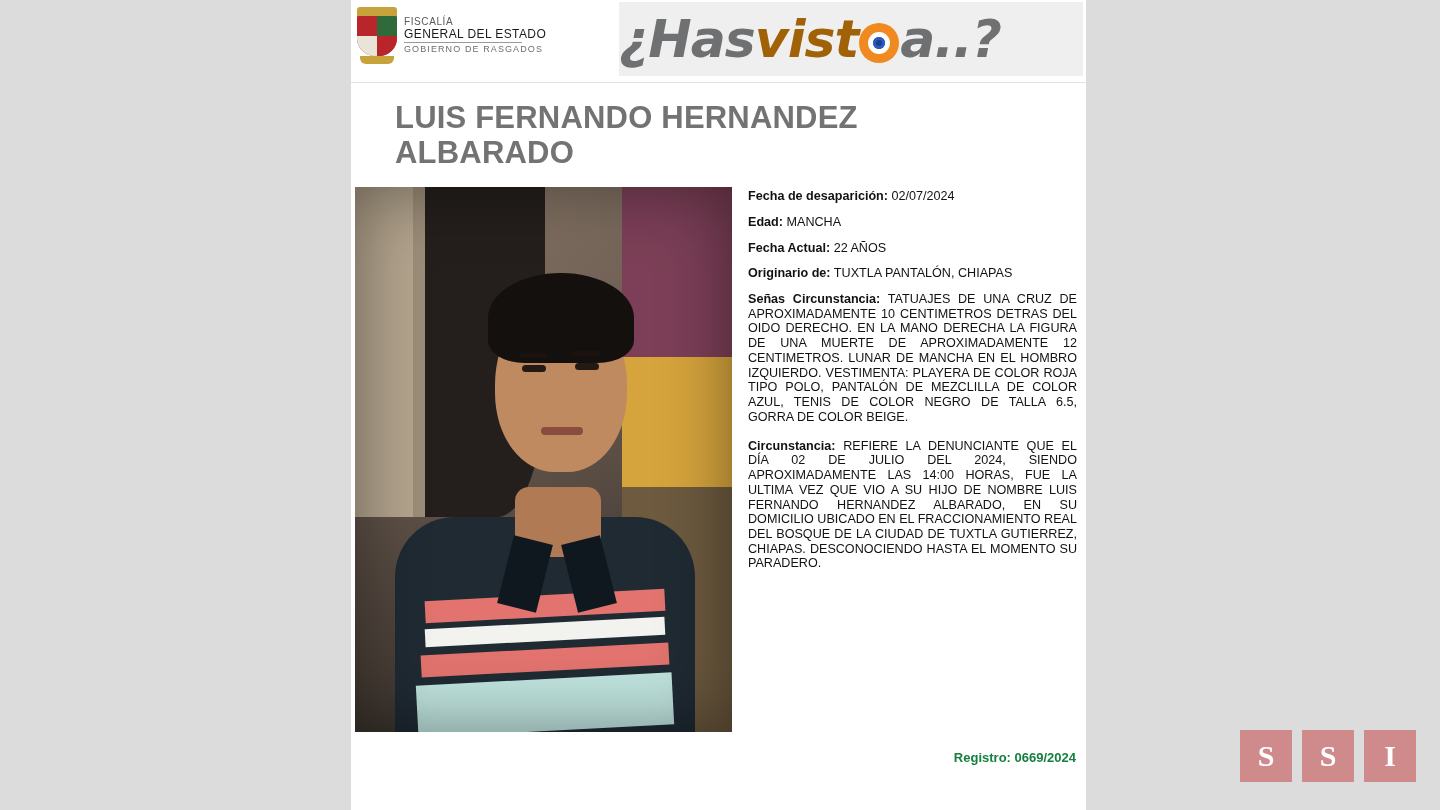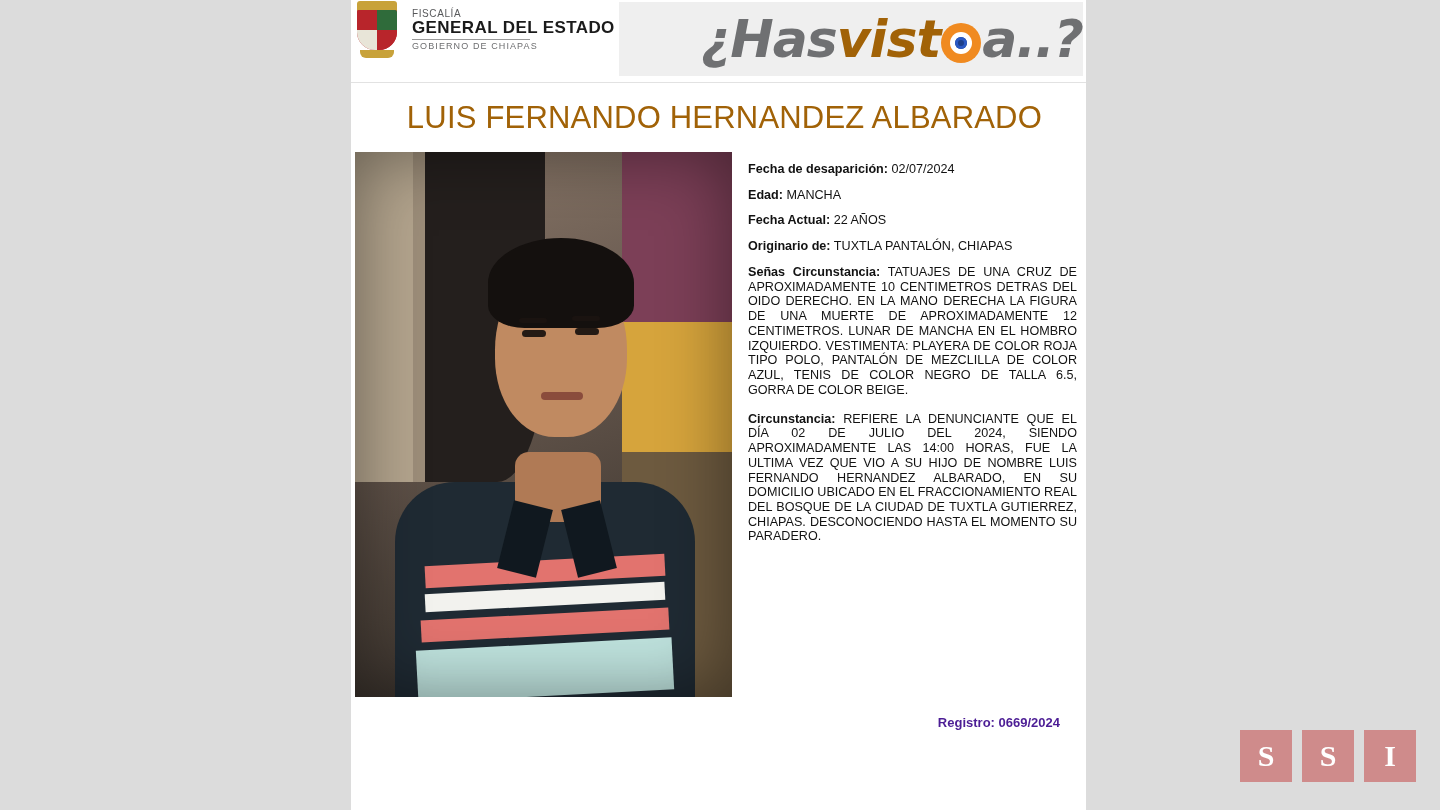--- a/index.html
+++ b/index.html
@@ -33,24 +33,24 @@
   .header {
     position: relative;
     height: 82px;
     width: 100%;
     background: #ffffff;
     border-bottom: 1px solid #e2e2e2;
   }
   .logo-wrap {
     position: absolute;
     left: 3px;
-    top: 1px;
+    top: 7px;
     display: flex;
     align-items: center;
-    gap: 12px;
+    gap: 4px;
   }
   .shield {
     width: 46px;
     height: 58px;
     position: relative;
   }
   .shield-top {
     position: absolute;
     left: 3px; top: 0;
     width: 40px; height: 10px;
@@ -71,34 +71,34 @@
   .shield-q4 { position:absolute; left:20px; top:20px; width:20px; height:20px; background:#b8252b; }
   .shield-base {
     position: absolute;
     left: 6px; top: 49px;
     width: 34px; height: 8px;
     background: #c8a23a;
     border-radius: 0 0 6px 6px;
   }
   .logo-text { line-height: 1.05; }
   .logo-l1 { font-size: 10px; color: #58595b; letter-spacing: .6px; }
-  .logo-l2 { font-size: 17px; color: #1b1b1b; font-weight: bold; letter-spacing: .4px; }
+  .logo-l2 { font-size: 12px; color: #1b1b1b; font-weight: normal; letter-spacing: .4px; }
   .logo-rule { height:1px; background:#9a9a9a; margin:2px 0 2px 0; width:118px;}
   .logo-l3 { font-size: 9px; color: #6d6e70; letter-spacing: 1.1px; }
 
   .hasvisto {
     position: absolute;
     left: 268px;
     top: 2px;
     width: 464px;
     height: 74px;
     background: #efefef;
     display: flex;
     align-items: center;
-    justify-content: flex-end;
+    justify-content: flex-start;
   }
   .hv-text {
     font-family: "DejaVu Sans", sans-serif;
     font-weight: bold;
     font-size: 52px;
     letter-spacing: -1px;
     display: flex;
     align-items: center;
     font-style: italic;
   }
@@ -122,24 +122,24 @@
   .hv-eye::after {
     content:"";
     position:absolute; left:14px; top:14px;
     width:12px; height:12px; border-radius:50%;
     background:#1d3f8a;
     box-shadow: inset 0 0 0 3px #2b59c3;
   }
 
   
   .title {
-    text-align: right;
+    text-align: left;
     font-size: 31px;
-    font-weight: normal;
-    color: #a16207;
+    font-weight: bold;
+    color: #737373;
     line-height: 1.13;
     padding: 17px 44px 0 44px;
     letter-spacing: .2px;
   }
 
   
   .body-area {
     display: flex;
     padding: 17px 9px 0 4px;
     gap: 16px;
@@ -175,39 +175,38 @@
   .ph-brow-l { position:absolute; left:164px; top:166px; width:28px; height:5px; background:#1a1310; border-radius:3px; }
   .ph-brow-r { position:absolute; left:217px; top:164px; width:28px; height:5px; background:#1a1310; border-radius:3px; }
   .ph-mouth { position:absolute; left:186px; top:240px; width:42px; height:8px; background:#8a4c3c; border-radius:5px; }
   .ph-collar-l { position:absolute; left:150px; top:352px; width:40px; height:70px; background:#10181f; transform: rotate(14deg); }
   .ph-collar-r { position:absolute; left:214px; top:352px; width:40px; height:70px; background:#10181f; transform: rotate(-14deg); }
   .ph-vignette { position:absolute; inset:0; box-shadow: inset 0 0 70px rgba(0,0,0,.45); }
 
   .info {
     flex: 1 1 auto;
     padding-top: 2px;
-    margin-top: 8px;
   }
   .field {
     font-size: 12.6px;
     color: #121212;
     margin-bottom: 11px;
     line-height: 1.17;
   }
   .field .lbl { font-weight: bold; }
   .field.just { text-align: justify; text-align-last: left; }
   .field.just .val { }
   .block-gap { margin-bottom: 14px; }
 
   .registro {
     text-align: right;
     font-size: 13px;
     font-weight: bold;
-    color: #4c1d95;
-    padding: 18px 26px 0 0;
+    color: #15803d;
+    padding: 18px 10px 0 0;
   }
 
   
   .ssi {
     position: absolute;
     right: 24px;
     bottom: 28px;
     display: flex;
     gap: 10px;
   }
@@ -241,21 +240,21 @@
             <div class="shield-q2"></div>
             <div class="shield-q3"></div>
             <div class="shield-q4"></div>
           </div>
           <div class="shield-base"></div>
         </div>
         <div class="logo-text">
           <div class="logo-l1">FISCALÍA</div>
           <div class="logo-l2">GENERAL DEL ESTADO</div>
           <div class="logo-rule"></div>
-          <div class="logo-l3">GOBIERNO DE CHIAPAS</div>
+          <div class="logo-l3">GOBIERNO DE RASGADOS</div>
         </div>
       </div>
 
       <div class="hasvisto">
         <div class="hv-text">
           <span class="hv-grey">¿Has</span>
           <span class="hv-orange">vist</span>
           <span class="hv-eye"></span>
           <span class="hv-grey">a..?</span>
         </div>

